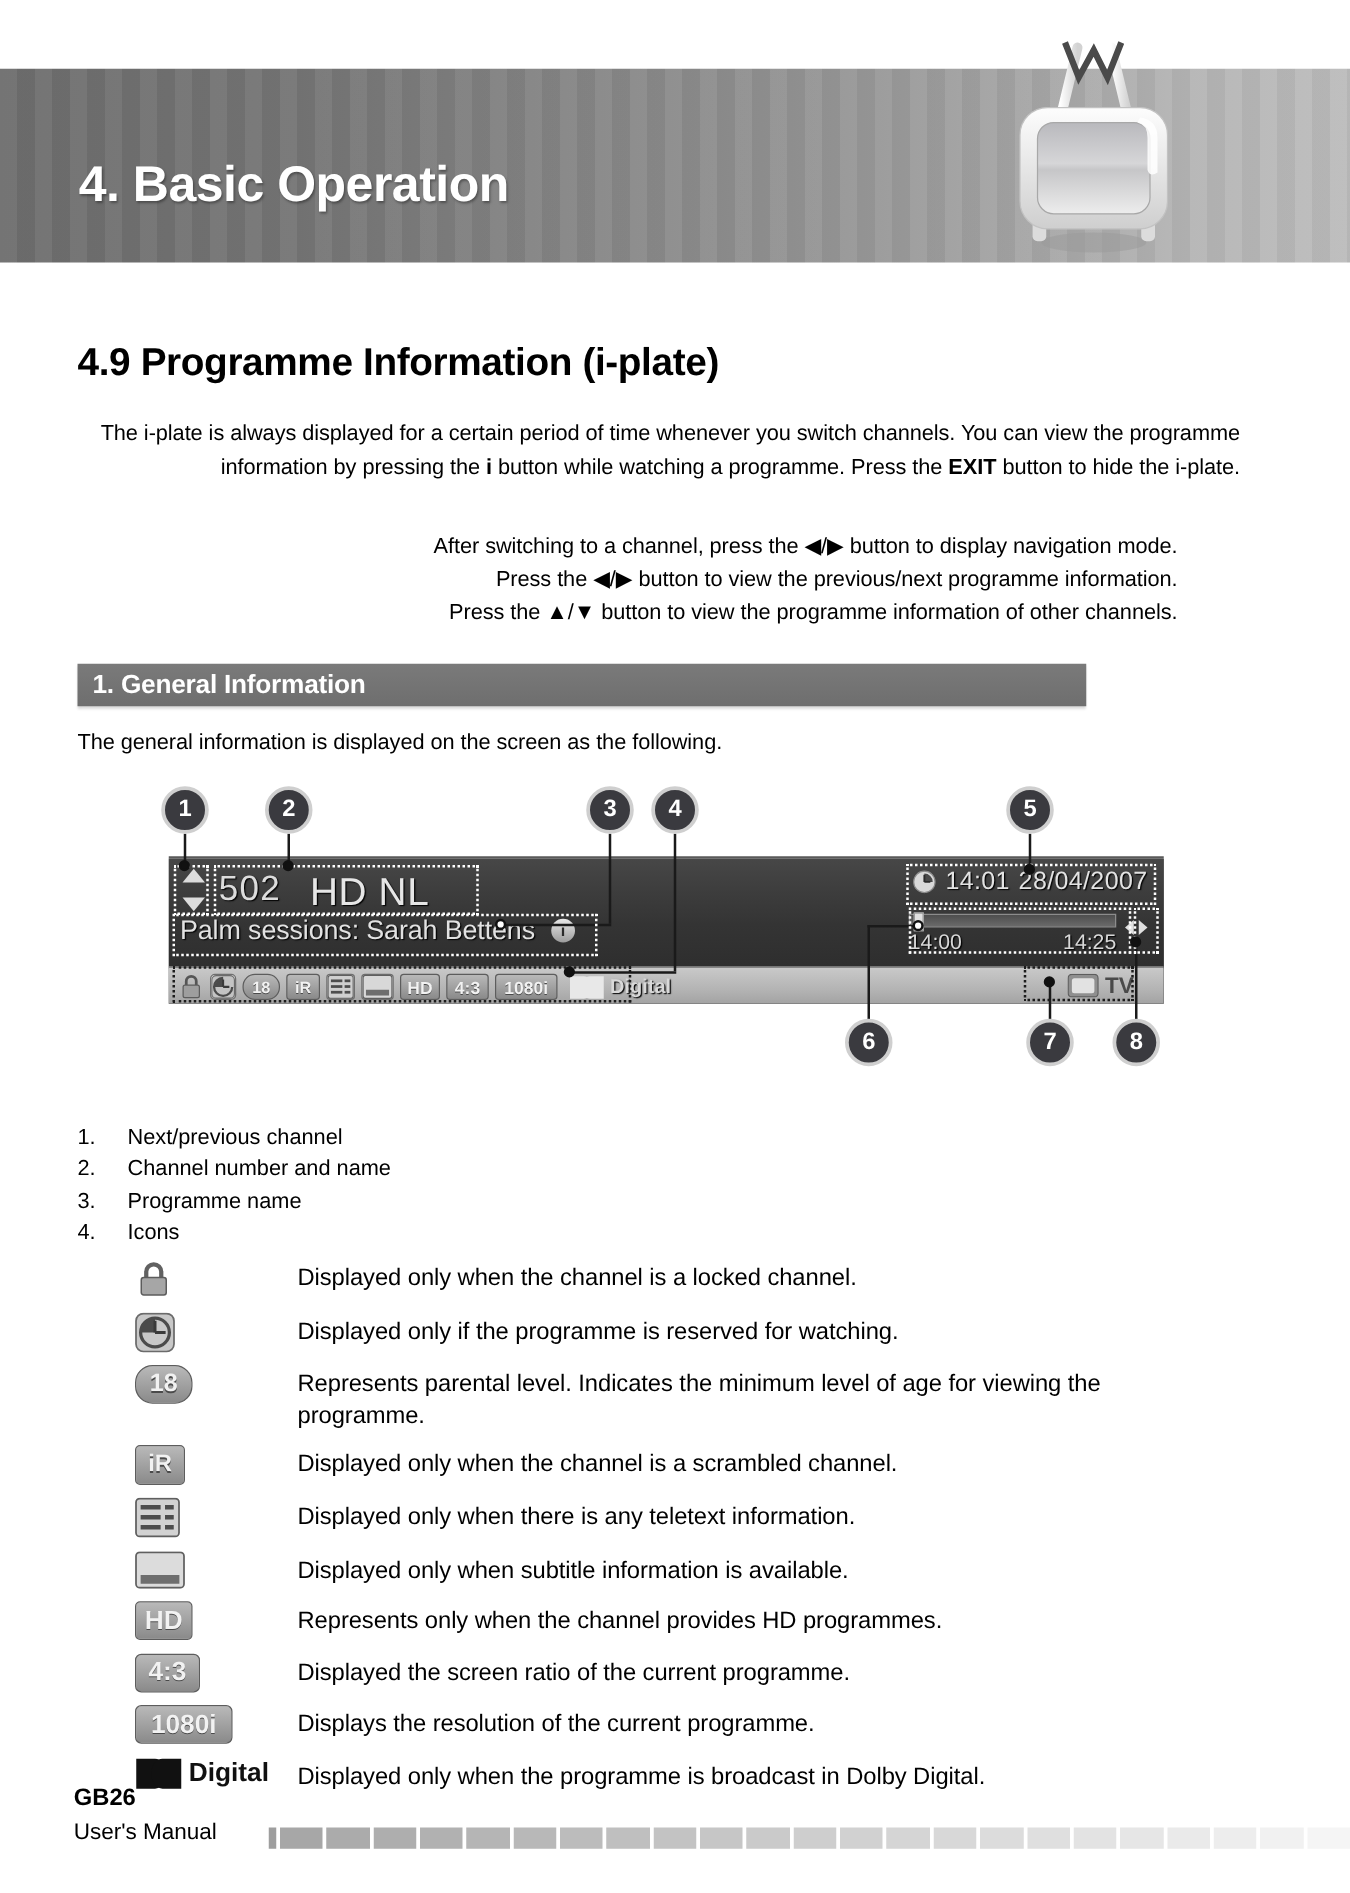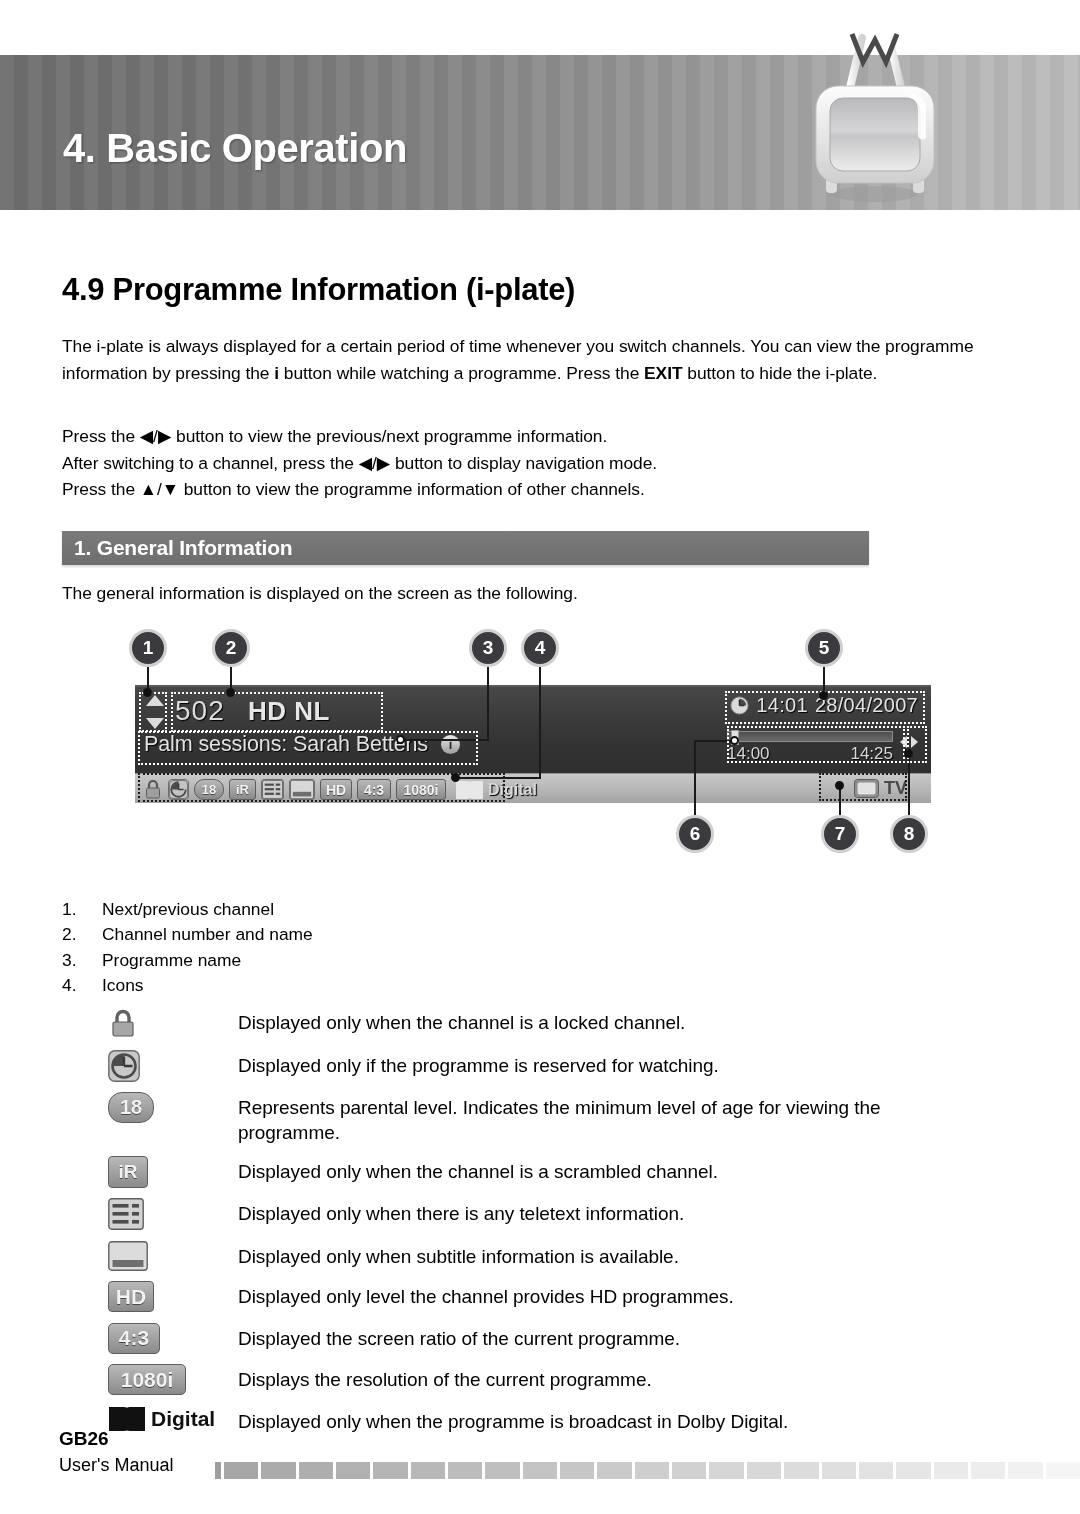--- a/index.html
+++ b/index.html
@@ -38,20 +38,21 @@
   .section-title{
     position:absolute; left:62px; top:272px;
     font-size:31px; font-weight:bold; letter-spacing:-.3px;
   }
 
   
   .para{
     position:absolute; left:62px;
     font-size:17.4px; line-height:26.5px; color:#000;
     letter-spacing:-.05px;
+    text-align:right;
   }
   .para b{ font-weight:bold; }
   #p1{ top:333px; width:930px; }
   #p2{ top:423px; width:880px; }
 
   
   .subhead-bar{
     position:absolute; left:62px; top:531px; width:807px; height:34px;
     background:linear-gradient(to bottom,#7a7a7a,#6e6e6e);
     box-shadow:0 2px 2px rgba(0,0,0,.15);
@@ -101,23 +102,22 @@
     border-top:1px solid #8f8f8f;
   }
 
   .ch-num{
     position:absolute; left:40px; top:8px;
     color:#dcdcdc; font-size:28px; letter-spacing:1px;
     text-shadow:1px 1px 1px #000;
   }
   .ch-name{
     position:absolute; left:113px; top:9px;
-    color:#e6e6e6; font-size:26px; letter-spacing:.5px;
+    color:#e6e6e6; font-size:31px; letter-spacing:.5px;
     text-shadow:1px 1px 1px #000;
-    font-weight:bold;
   }
   .prog-name{
     position:absolute; left:9px; top:45px;
     color:#e2e2e2; font-size:21.5px; letter-spacing:-.1px;
     text-shadow:1px 1px 1px #000;
     text-align:center;
   }
   .updown{
     position:absolute; left:9px; top:8px; width:22px; height:34px;
     display:flex; flex-direction:column; align-items:center; justify-content:space-between;
@@ -244,22 +244,22 @@
     <rect x="30" y="80" width="90" height="73" rx="13" fill="url(#tvScreen)" stroke="#a8a8a8"></rect>
     <path d="M112 76 q14 2 14 16 l0 28 q-6 4 -8 -2 l0 -26 q0 -10 -8 -12 z" fill="#ffffff" opacity=".85"></path>
   </svg>
 </div>
 
 <div class="section-title">4.9 Programme Information (i-plate)</div>
 
 <div class="para" id="p1"><span>The i-plate is always displayed for a certain period of time whenever you switch channels. You can view the programme information by pressing the </span><b>i</b><span> button while watching a programme. Press the </span><b>EXIT</b><span> button to hide the i-plate.</span></div>
 
 <div class="para" id="p2">
+  <div>After switching to a channel, press the ◀/▶ button to display navigation mode.</div>
   <div>Press the ◀/▶ button to view the previous/next programme information.</div>
-  <div>After switching to a channel, press the ◀/▶ button to display navigation mode.</div>
   <div>Press the ▲/▼ button to view the programme information of other channels.</div>
 </div>
 
 <div class="subhead-bar">
   <span>1. General Information</span>
 </div>
 <div class="subhead-note">The general information is displayed on the screen as the following.</div>
 
 <div class="figure">
 
@@ -481,21 +481,21 @@
           <rect x="4.5" y="19" width="31" height="7" fill="#6e6e6e"></rect>
         </svg>
     </div>
     <div class="legend-tx">Displayed only when subtitle information is available.</div>
   </div>
 
   <div class="legend-row">
     <div class="legend-ic">
       <span class="chip chip-dark" style="width:46px;height:31px;border-radius:4px;font-size:21px;">HD</span>
     </div>
-    <div class="legend-tx">Displayed only level the channel provides HD programmes.</div>
+    <div class="legend-tx">Represents only when the channel provides HD programmes.</div>
   </div>
 
   <div class="legend-row">
     <div class="legend-ic">
       <span class="chip chip-dark" style="width:52px;height:31px;border-radius:5px;font-size:21px;">4:3</span>
     </div>
     <div class="legend-tx">Displayed the screen ratio of the current programme.</div>
   </div>
 
   <div class="legend-row">

